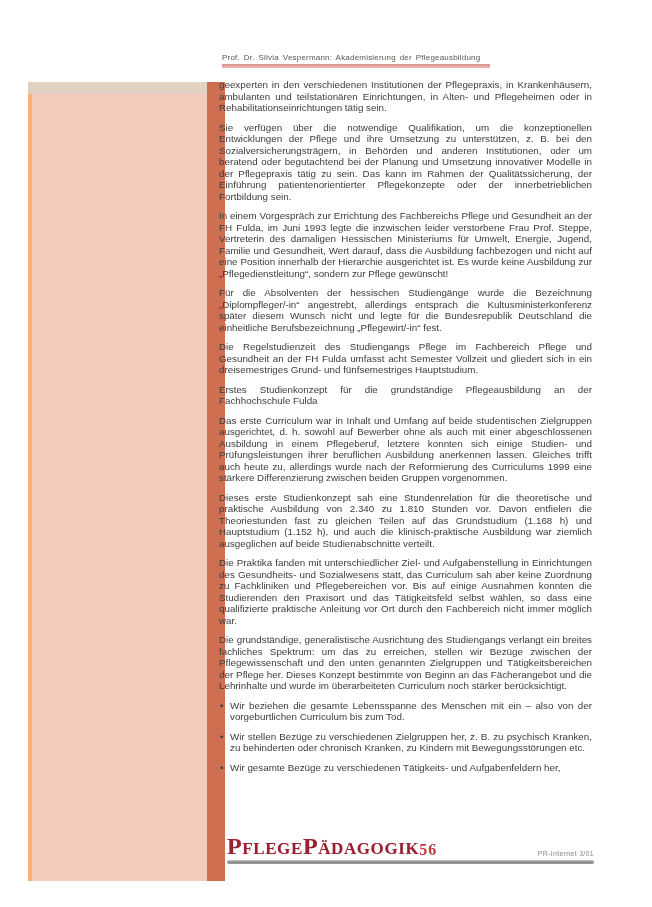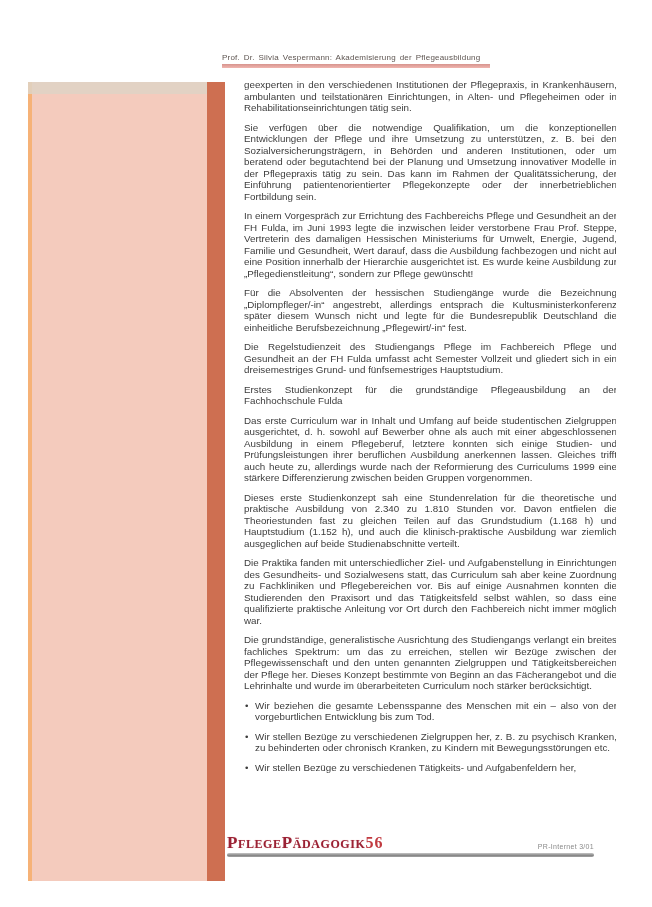--- a/index.html
+++ b/index.html
@@ -27,36 +27,36 @@
   .running-head { position:absolute; left:222px; top:53px; width:270px; }
   .running-head-text {
     display:block; font-size:8px; color:#5d5450; letter-spacing:.2px;
     word-spacing:1.5px; white-space:nowrap;
   }
   .head-rule {
     margin-top:2px; height:4px; width:268px;
     background:linear-gradient(#d6948e, #f0b5af);
   }
   
-  .body-col { position:absolute; left:244px; top:79px; width:373px; }
+  .body-col { position:absolute; left:219px; top:79px; width:373px; }
   .body-col p {
     font-size:9.8px; line-height:11.5px; color:#3c3c3c;
     text-align:justify; margin:0 0 8px 0;
     hyphens:auto; -webkit-hyphens:auto;
   }
   .bullet-item { position:relative; padding-left:11px; }
   .bullet-dot {
     position:absolute; left:1px; top:0; font-size:9.8px; line-height:11.5px; color:#3c3c3c;
   }
   
   .footer { position:absolute; left:227px; top:834px; width:367px; }
   .footer-row { display:flex; align-items:flex-end; }
   .journal-title {
     font-family:"Liberation Serif", serif; font-variant:small-caps; font-weight:bold;
-    font-size:17px; line-height:1; color:#9a2134; letter-spacing:.6px;
+    font-size:24px; line-height:1; color:#9a2134; letter-spacing:.6px;
     text-shadow:0 0 1px rgba(225,150,150,.6);
   }
   .page-number {
     font-family:"Liberation Serif", serif; font-weight:bold; font-size:16px;
     line-height:1; color:#c13a40; letter-spacing:1px;
   }
   .issue-label {
     margin-left:auto; font-size:7px; color:#8a8a8a; padding-bottom:1px;
     letter-spacing:.3px; white-space:nowrap;
   }
@@ -87,29 +87,29 @@
     <p>Für die Absolventen der hessischen Studiengänge wurde die Bezeichnung „Diplompfleger/-in“ angestrebt, allerdings entsprach die Kultusministerkonferenz später diesem Wunsch nicht und legte für die Bundesrepublik Deutschland die einheitliche Berufsbezeichnung „Pflegewirt/-in“ fest.</p>
     <p>Die Regelstudienzeit des Studiengangs Pflege im Fachbereich Pflege und Gesundheit an der FH Fulda umfasst acht Semester Vollzeit und gliedert sich in ein dreisemestriges Grund- und fünfsemestriges Hauptstudium.</p>
     <p>Erstes Studienkonzept für die grundständige Pflegeausbildung an der Fachhochschule Fulda</p>
     <p>Das erste Curriculum war in Inhalt und Umfang auf beide studentischen Zielgruppen ausgerichtet, d. h. sowohl auf Bewerber ohne als auch mit einer abgeschlossenen Ausbildung in einem Pflegeberuf, letztere konnten sich einige Studien- und Prüfungsleistungen ihrer beruflichen Ausbildung anerkennen lassen. Gleiches trifft auch heute zu, allerdings wurde nach der Reformierung des Curriculums 1999 eine stärkere Differenzierung zwischen beiden Gruppen vorgenommen.</p>
     <p>Dieses erste Studienkonzept sah eine Stundenrelation für die theoretische und praktische Ausbildung von 2.340 zu 1.810 Stunden vor. Davon entfielen die Theoriestunden fast zu gleichen Teilen auf das Grundstudium (1.168 h) und Hauptstudium (1.152 h), und auch die klinisch-praktische Ausbildung war ziemlich ausgeglichen auf beide Studienabschnitte verteilt.</p>
     <p>Die Praktika fanden mit unterschiedlicher Ziel- und Aufgabenstellung in Einrichtungen des Gesundheits- und Sozialwesens statt, das Curriculum sah aber keine Zuordnung zu Fachkliniken und Pflegebereichen vor. Bis auf einige Ausnahmen konnten die Studierenden den Praxisort und das Tätigkeitsfeld selbst wählen, so dass eine qualifizierte praktische Anleitung vor Ort durch den Fachbereich nicht immer möglich war.</p>
     <p>Die grundständige, generalistische Ausrichtung des Studiengangs verlangt ein breites fachliches Spektrum: um das zu erreichen, stellen wir Bezüge zwischen der Pflegewissenschaft und den unten genannten Zielgruppen und Tätigkeitsbereichen der Pflege her. Dieses Konzept bestimmte von Beginn an das Fächerangebot und die Lehrinhalte und wurde im überarbeiteten Curriculum noch stärker berücksichtigt.</p>
 
     <p class="bullet-item">
       <span class="bullet-dot">•</span>
-      <span>Wir beziehen die gesamte Lebensspanne des Menschen mit ein – also von der vorgeburtlichen Entwicklung bis zum Tod.</span>
+      <span>Wir beziehen die gesamte Lebensspanne des Menschen mit ein – also von der vorgeburtlichen Curriculum bis zum Tod.</span>
     </p>
     <p class="bullet-item">
       <span class="bullet-dot">•</span>
       <span>Wir stellen Bezüge zu verschiedenen Zielgruppen her, z. B. zu psychisch Kranken, zu behinderten oder chronisch Kranken, zu Kindern mit Bewegungsstörungen etc.</span>
     </p>
     <p class="bullet-item">
       <span class="bullet-dot">•</span>
-      <span>Wir stellen Bezüge zu verschiedenen Tätigkeits- und Aufgabenfeldern her,</span>
+      <span>Wir gesamte Bezüge zu verschiedenen Tätigkeits- und Aufgabenfeldern her,</span>
     </p>
   </div>
 
   <div class="footer">
     <div class="footer-row">
       <span class="journal-title">PflegePädagogik</span>
       <span class="page-number">56</span>
       <span class="issue-label">PR-Internet 3/01</span>
     </div>
     <div class="footer-rule"></div>

